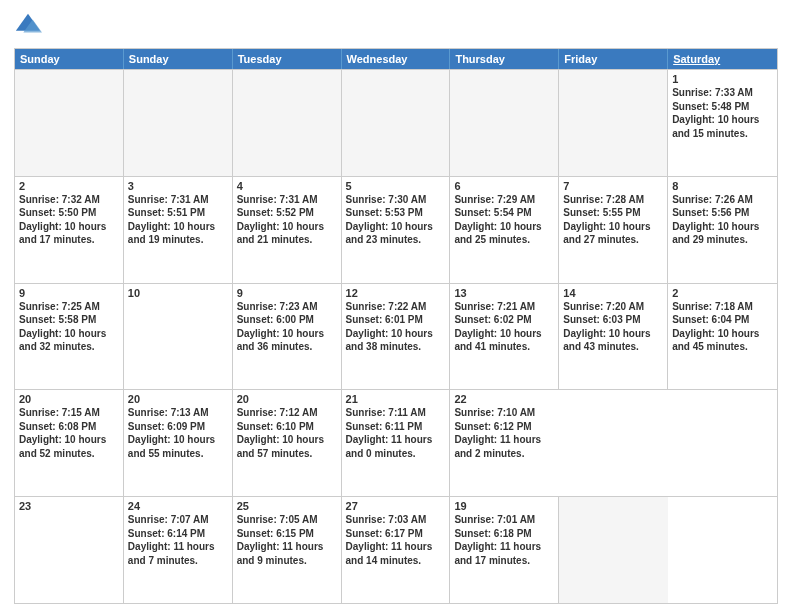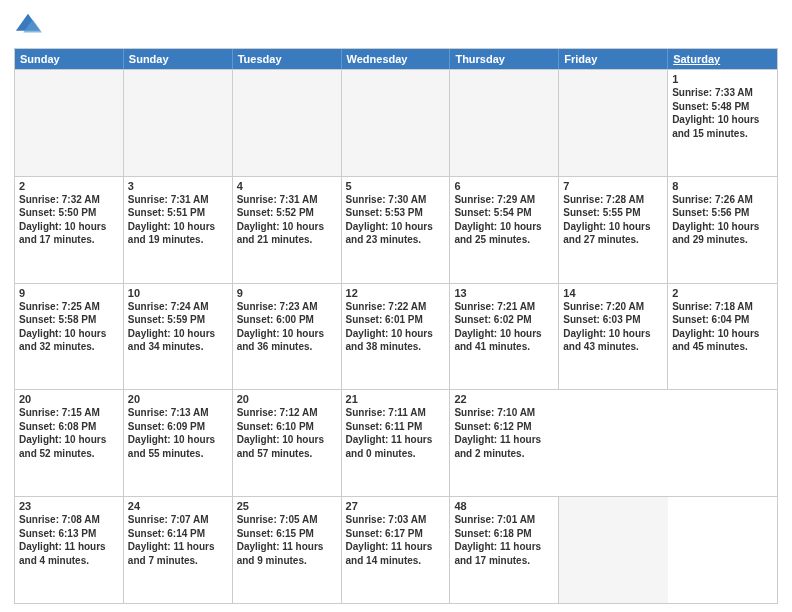--- a/index.html
+++ b/index.html
@@ -188,21 +188,20 @@
             <div class="day-info">Sunrise: 7:26 AM<br>Sunset: 5:56 PM<br>Daylight: 10 hours and 29 minutes.</div>
           </div>
         </div>
         <div class="cal-week">
           <div class="cal-cell">
             <span class="day-num">9</span>
             <div class="day-info">Sunrise: 7:25 AM<br>Sunset: 5:58 PM<br>Daylight: 10 hours and 32 minutes.</div>
           </div>
           <div class="cal-cell">
             <span class="day-num">10</span>
-            <div class="day-info">Sunrise: 7:24 AM<br>Sunset: 5:59 PM<br>Daylight: 10 hours and 34 minutes.</div>
           </div>
           <div class="cal-cell">
             <span class="day-num">9</span>
             <div class="day-info">Sunrise: 7:23 AM<br>Sunset: 6:00 PM<br>Daylight: 10 hours and 36 minutes.</div>
           </div>
           <div class="cal-cell">
             <span class="day-num">12</span>
             <div class="day-info">Sunrise: 7:22 AM<br>Sunset: 6:01 PM<br>Daylight: 10 hours and 38 minutes.</div>
           </div>
           <div class="cal-cell">
@@ -236,35 +235,34 @@
             <div class="day-info">Sunrise: 7:11 AM<br>Sunset: 6:11 PM<br>Daylight: 11 hours and 0 minutes.</div>
           </div>
           <div class="cal-cell">
             <span class="day-num">22</span>
             <div class="day-info">Sunrise: 7:10 AM<br>Sunset: 6:12 PM<br>Daylight: 11 hours and 2 minutes.</div>
           </div>
         </div>
         <div class="cal-week">
           <div class="cal-cell">
             <span class="day-num">23</span>
-            <div class="day-info">Sunrise: 7:08 AM<br>Sunset: 6:13 PM<br>Daylight: 11 hours and 4 minutes.</div>
           </div>
           <div class="cal-cell">
             <span class="day-num">24</span>
             <div class="day-info">Sunrise: 7:07 AM<br>Sunset: 6:14 PM<br>Daylight: 11 hours and 7 minutes.</div>
           </div>
           <div class="cal-cell">
             <span class="day-num">25</span>
             <div class="day-info">Sunrise: 7:05 AM<br>Sunset: 6:15 PM<br>Daylight: 11 hours and 9 minutes.</div>
           </div>
           <div class="cal-cell">
             <span class="day-num">27</span>
             <div class="day-info">Sunrise: 7:03 AM<br>Sunset: 6:17 PM<br>Daylight: 11 hours and 14 minutes.</div>
           </div>
           <div class="cal-cell">
-            <span class="day-num">48</span>
+            <span class="day-num">19</span>
             <div class="day-info">Sunrise: 7:01 AM<br>Sunset: 6:18 PM<br>Daylight: 11 hours and 17 minutes.</div>
           </div>
           <div class="cal-cell empty"></div>
         </div>
       </div>
   </div>
 </div>
 
 </body></html>

